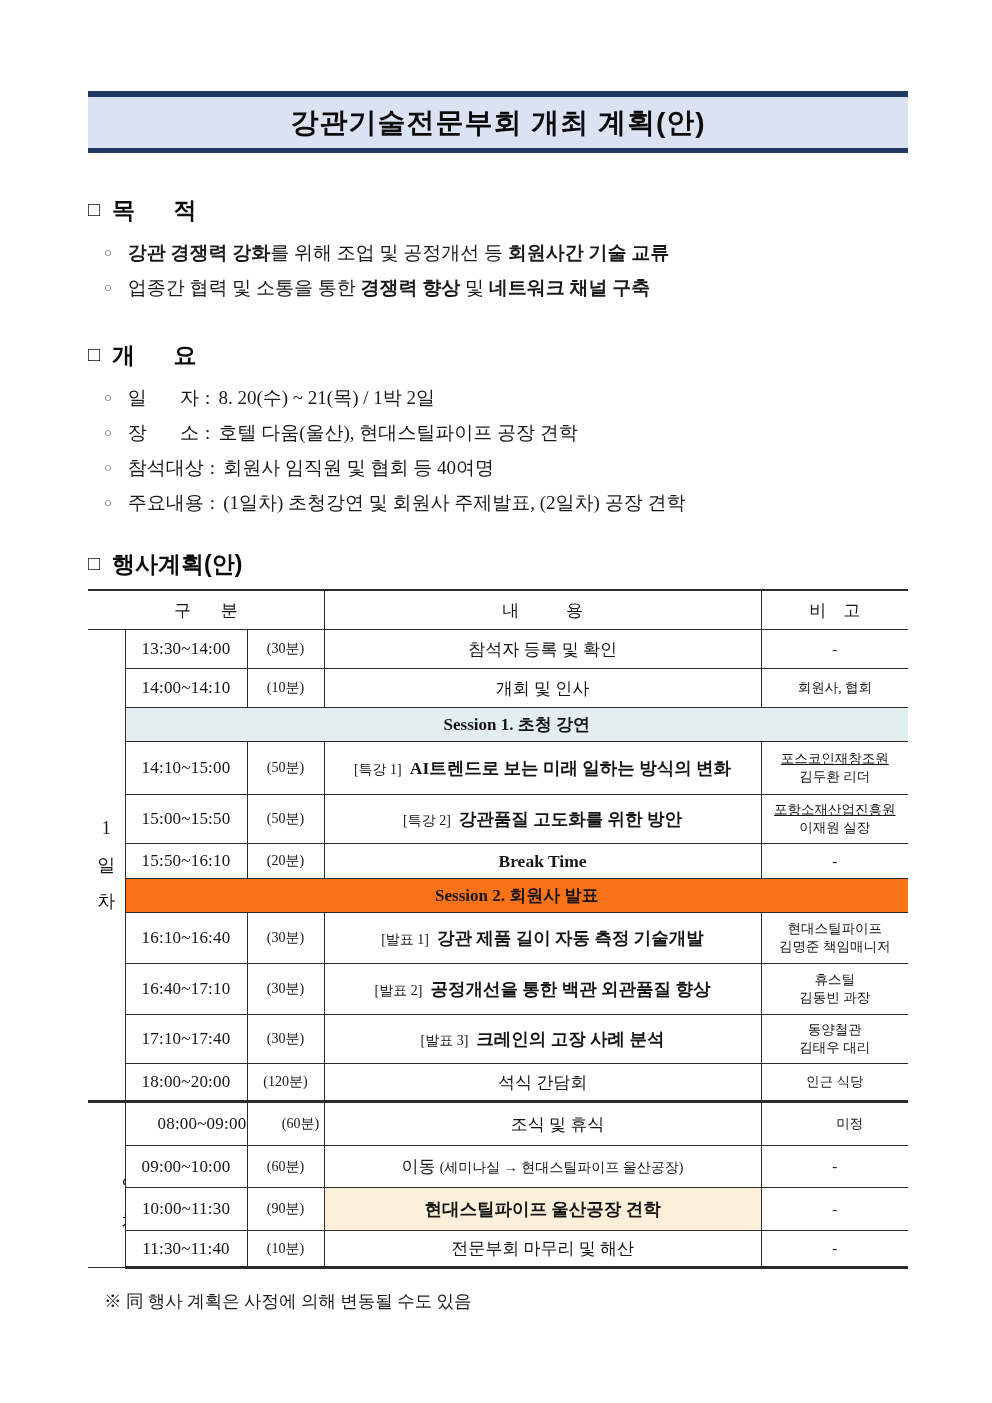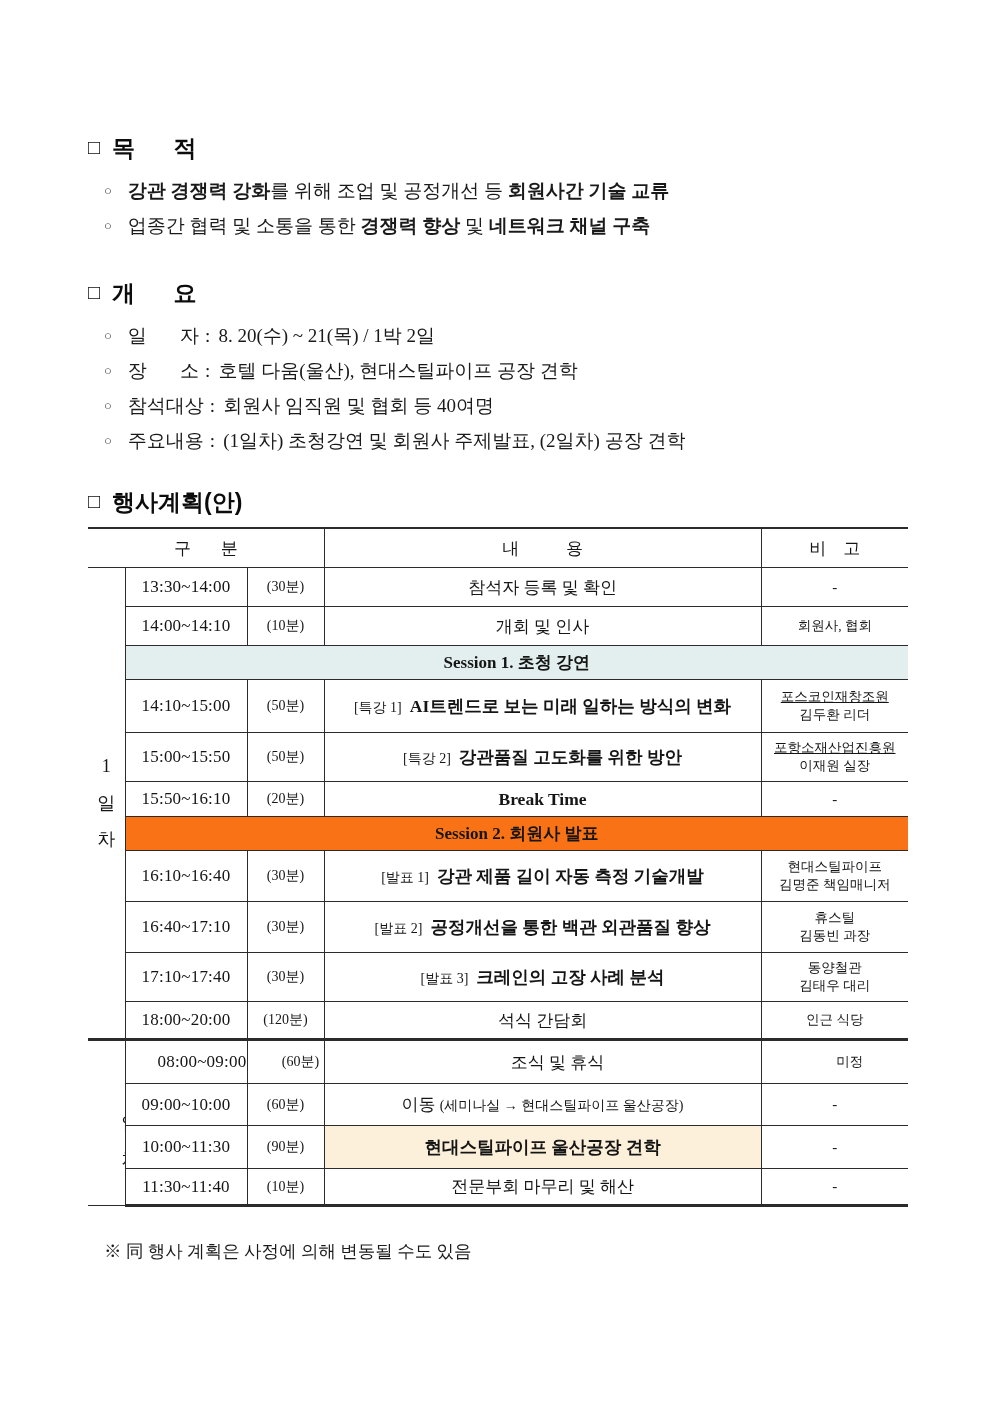--- a/index.html
+++ b/index.html
@@ -79,28 +79,31 @@
   .tag{font-size:14px;margin-right:8px;}
   .lect-title{font-weight:bold;font-size:17.5px;}
   td.note-cell{font-size:15px;}
   .note-line{display:block;font-size:13.5px;line-height:1.3;}
   .u{text-decoration:underline;}
   .sub{font-size:14px;}
   td.tour-bg{background:#fdf0da;}
   .tour-title{font-weight:bold;font-size:17.5px;}
   .break-bold{font-weight:bold;font-size:17.5px;}
 
-  .footnote{margin-top:32px;margin-left:16px;font-size:17.5px;white-space:pre;color:#1a1a1a;}
+  .footnote{margin-top:20px;margin-left:16px;font-size:17.5px;white-space:pre;color:#1a1a1a;}
 </style>
 </head>
 <body>
 
 <div class="page">
   <div class="content">
 
+    <div class="title-banner">
+      <span class="doc-title">강관기술전문부회 개최 계획(안)</span>
+    </div>
 
     <div class="sec-heading mt-purpose">
       <span class="marker">□</span><span>목      적</span>
     </div>
     <div class="bullet-list">
       <div class="bullet-line">
         <span class="bullet">○</span><span><span></span><span class="bold">강관 경쟁력 강화</span><span>를 위해 조업 및 공정개선 등 </span><span class="bold">회원사간 기술 교류</span><span></span></span>
       </div>
       <div class="bullet-line">
         <span class="bullet">○</span><span><span>업종간 협력 및 소통을 통한 </span><span class="bold">경쟁력 향상</span><span> 및 </span><span class="bold">네트워크 채널 구축</span><span></span></span>

